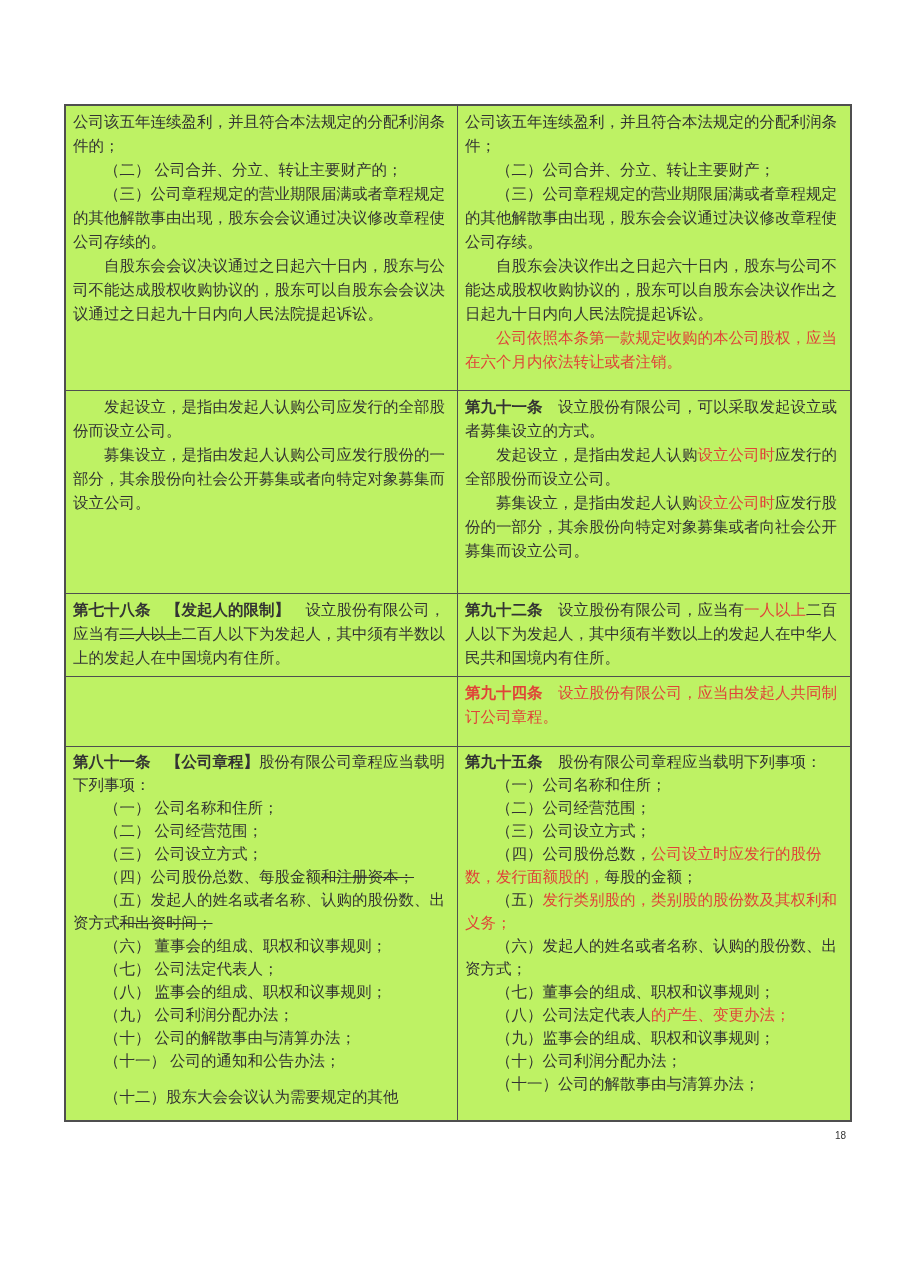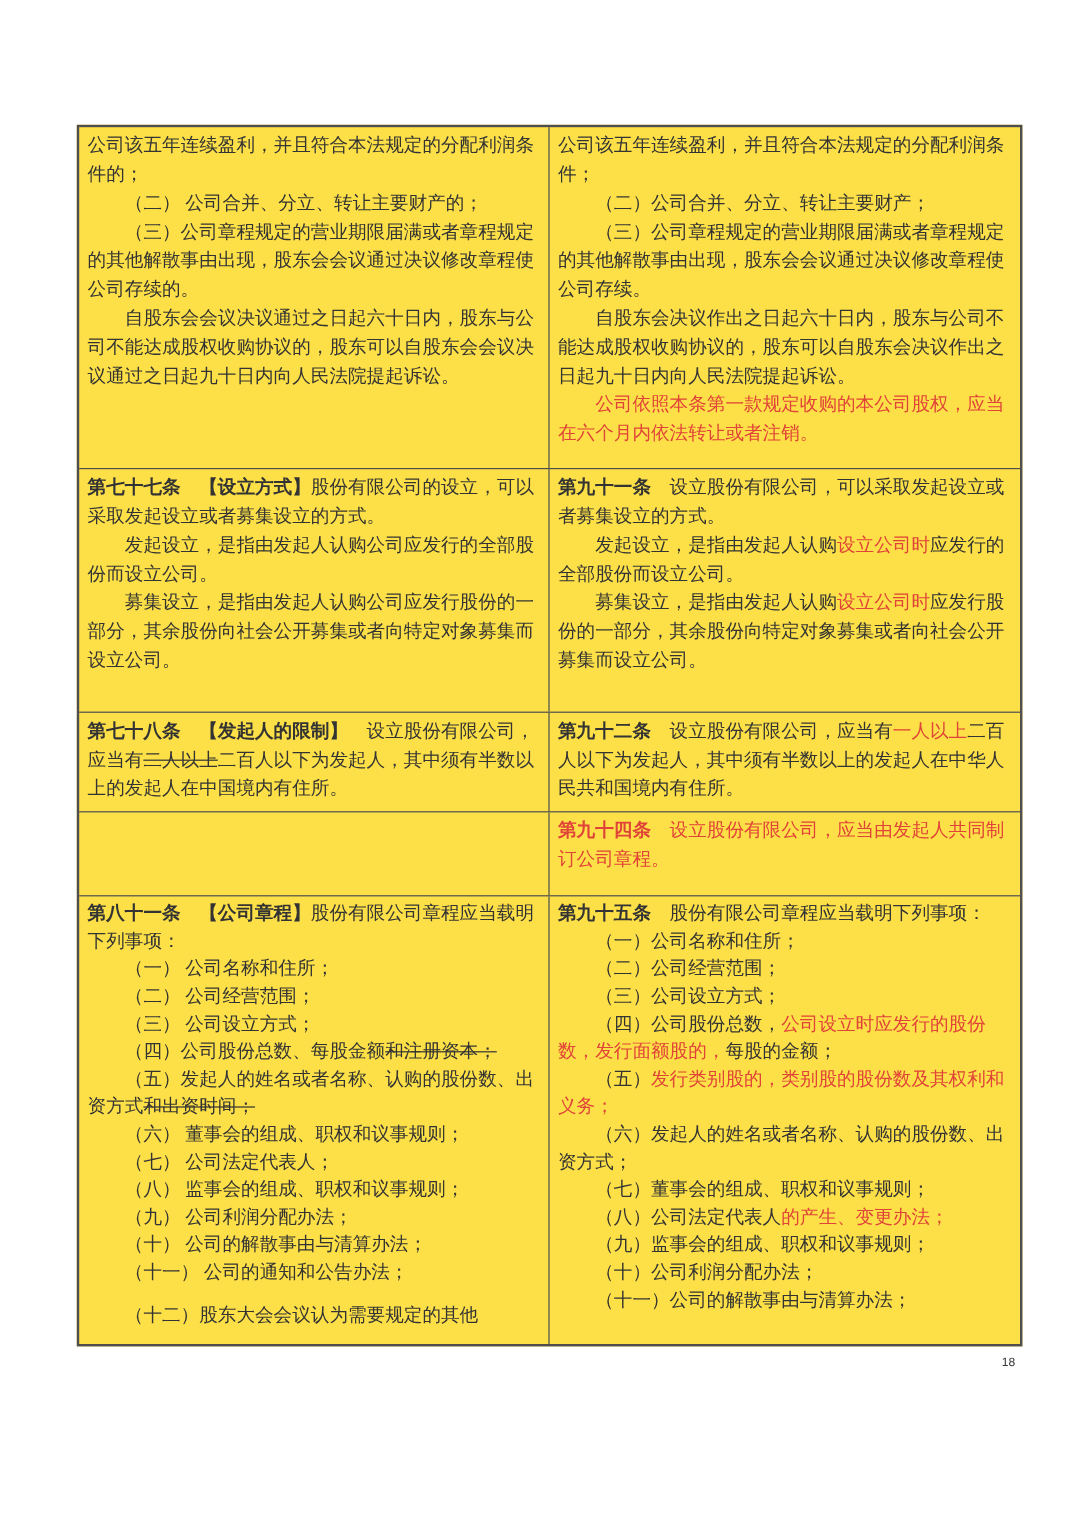--- a/index.html
+++ b/index.html
@@ -3,21 +3,21 @@
 <meta charset="utf-8">
 <style>
   html,body{margin:0;padding:0;}
   body{
     width:900px;height:1273px;position:relative;background:#ffffff;
     font-family:"Liberation Serif","DejaVu Serif",serif;
     color:#333333;
   }
   .doc-table{
     position:absolute;left:64px;top:104px;width:784px;
-    border:2px solid #4f4f4f;background:#fde047;
+    border:2px solid #4f4f4f;background:#bef264;
   }
   .trow{
     display:grid;grid-template-columns:1fr 1fr;
     box-sizing:border-box;border-bottom:1px solid #4f4f4f;
   }
   .trow:last-child{border-bottom:none;}
   .tcell{
     box-sizing:border-box;overflow:hidden;
     padding:4px 8px 2px 7px;
     font-size:15.5px;line-height:24px;
@@ -50,21 +50,20 @@
       <div class="tcell">
         <p class="para"><span>公司该五年连续盈利，并且符合本法规定的分配利润条件；</span></p>
         <p class="para indent"><span>（二）公司合并、分立、转让主要财产；</span></p>
         <p class="para indent"><span>（三）公司章程规定的营业期限届满或者章程规定的其他解散事由出现，股东会会议通过决议修改章程使公司存续。</span></p>
         <p class="para indent"><span>自股东会决议作出之日起六十日内，股东与公司不能达成股权收购协议的，股东可以自股东会决议作出之日起九十日内向人民法院提起诉讼。</span></p>
         <p class="para indent"><span class="run-red">公司依照本条第一款规定收购的本公司股权，应当在六个月内依法转让或者注销。</span></p>
       </div>
     </div>
     <div class="trow" style="height: 203px;">
       <div class="tcell">
-        <p class="para"><span class="run-bold">第七十七条</span><span>　</span><span class="run-bold">【设立方式】</span><span>股份有限公司的设立，可以采取发起设立或者募集设立的方式。</span></p>
         <p class="para indent"><span>发起设立，是指由发起人认购公司应发行的全部股份而设立公司。</span></p>
         <p class="para indent"><span>募集设立，是指由发起人认购公司应发行股份的一部分，其余股份向社会公开募集或者向特定对象募集而设立公司。</span></p>
       </div>
       <div class="tcell">
         <p class="para"><span class="run-bold">第九十一条</span><span>　设立股份有限公司，可以采取发起设立或者募集设立的方式。</span></p>
         <p class="para indent"><span>发起设立，是指由发起人认购</span><span class="run-red">设立公司时</span><span>应发行的全部股份而设立公司。</span></p>
         <p class="para indent"><span>募集设立，是指由发起人认购</span><span class="run-red">设立公司时</span><span>应发行股份的一部分，其余股份向特定对象募集或者向社会公开募集而设立公司。</span></p>
       </div>
     </div>
     <div class="trow" style="height: 83px;">

